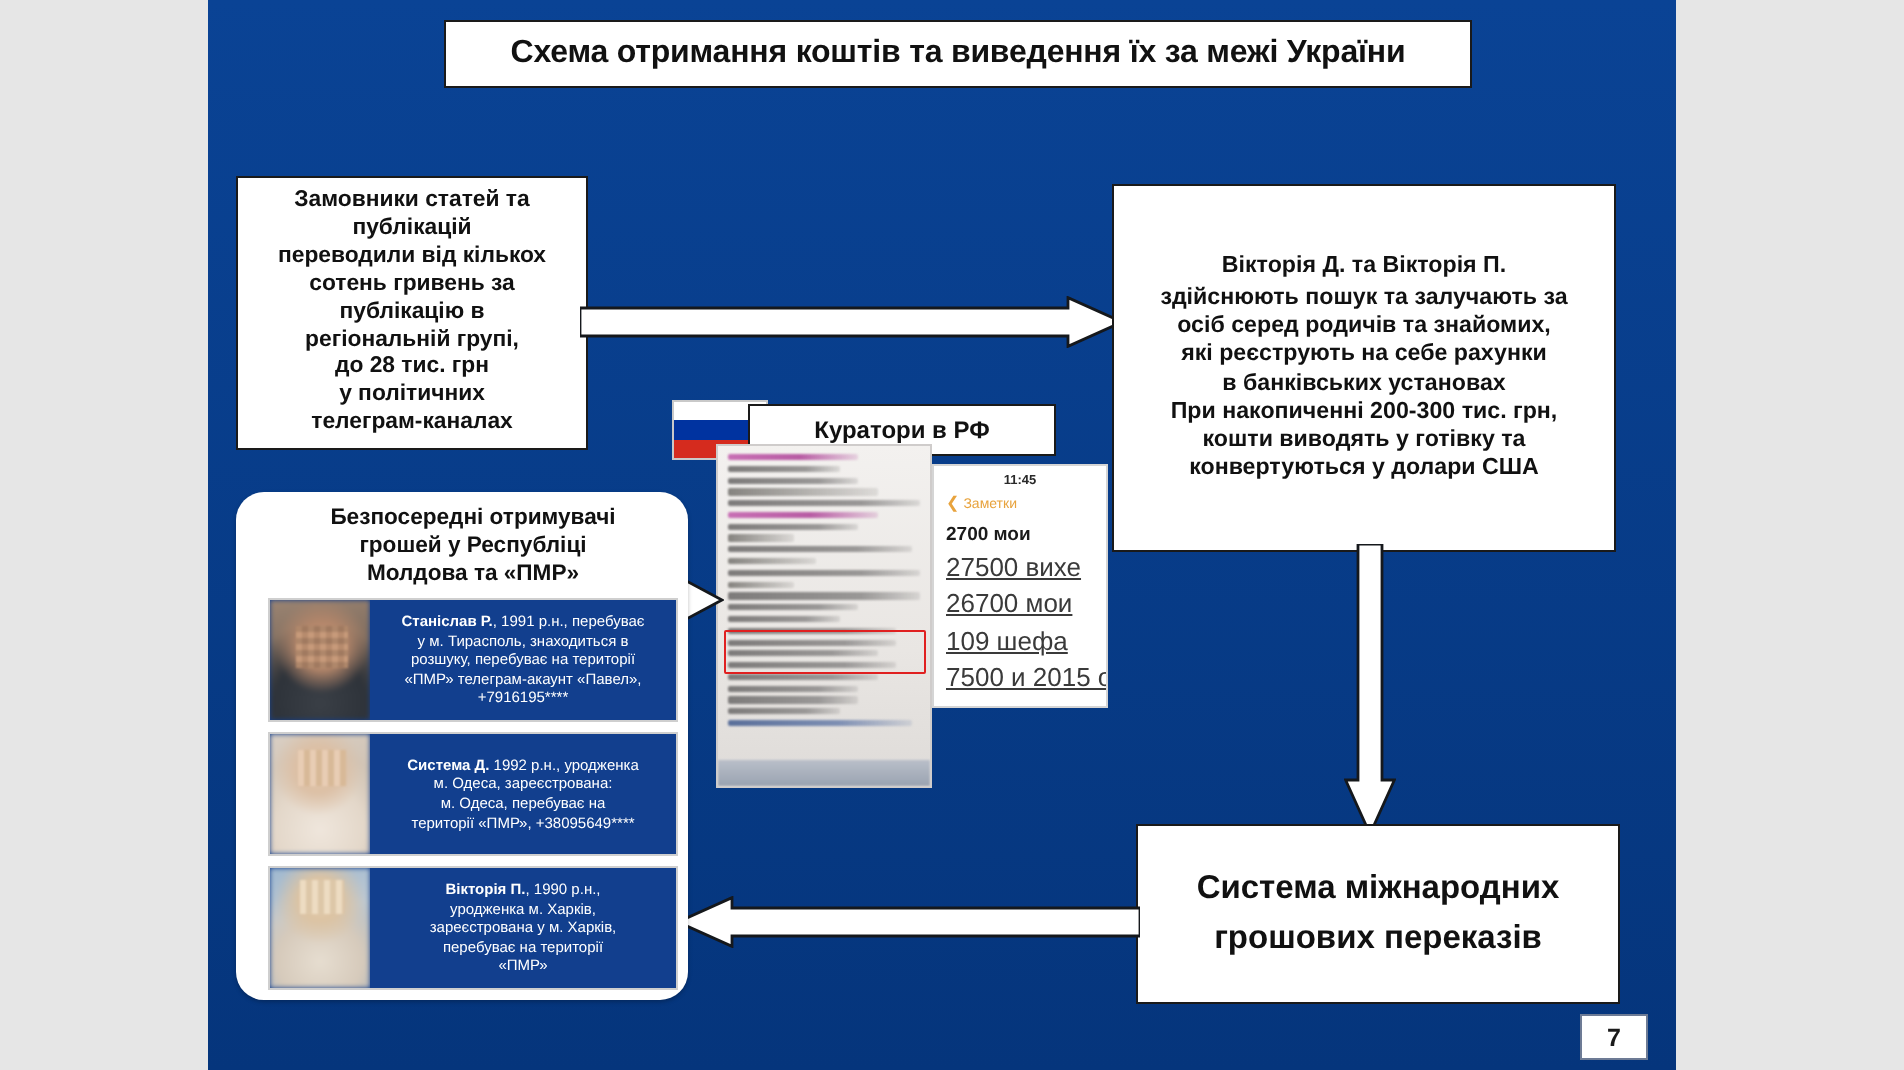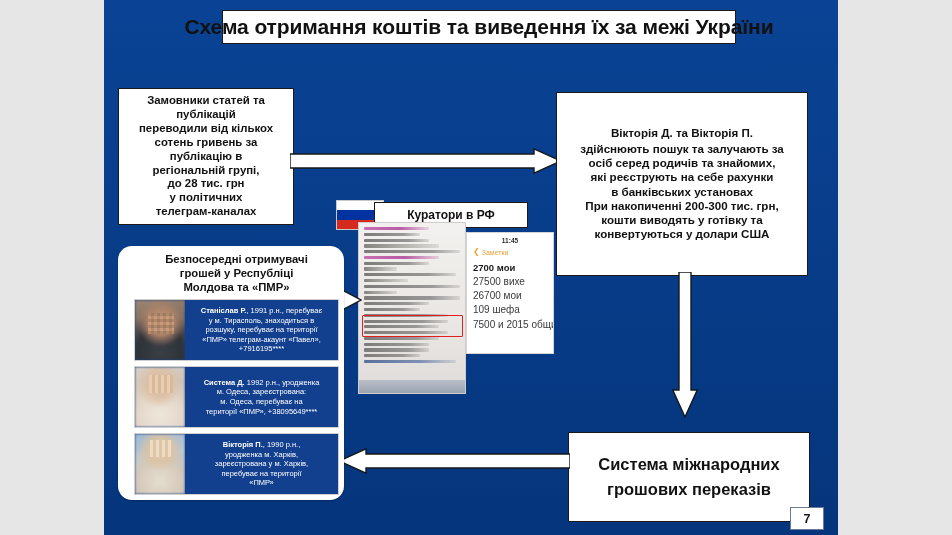--- a/index.html
+++ b/index.html
@@ -17,21 +17,21 @@
     background: #084191;
     background: linear-gradient(180deg,#0a4395 0%, #05357c 100%);
     overflow: hidden;
   }
 
   
   .title-box {
     position: absolute; left: 118px; top: 10px; width: 512px; height: 32px;
     background: #ffffff; border: 1.5px solid #1a1a1a;
     display: flex; align-items: center; justify-content: center;
-    font-size: 21px; font-weight: bold; color: #111; letter-spacing: -0.1px;
+    font-size: 16px; font-weight: bold; color: #111; letter-spacing: -0.1px;
     white-space: nowrap;
   }
 
   
   .wbox {
     position: absolute; background: #ffffff; border: 1.5px solid #1a1a1a;
     box-sizing: border-box; color: #111;
     display: flex; flex-direction: column; align-items: center; justify-content: center;
     text-align: center;
   }
@@ -43,21 +43,21 @@
   .box-clients .ln { display:block; }
 
   .box-victoria {
     left: 452px; top: 92px; width: 252px; height: 184px;
     padding: 6px 5px; font-size: 11.6px; font-weight: bold; line-height: 1.235;
   }
   .box-victoria .ln { display:block; }
   .box-victoria .hd { display:block; margin-bottom: 1px; }
 
   .box-system {
-    left: 464px; top: 432px; width: 242px; height: 90px;
+    left: 464px; top: 412px; width: 242px; height: 90px;
     font-size: 16.5px; font-weight: bold; line-height: 1.5; text-align: right;
   }
   .box-system .ln { display:block; }
 
   
   .curators-label {
     position: absolute; left: 270px; top: 202px; width: 154px; height: 26px;
     background: #ffffff; border: 1.5px solid #1a1a1a; box-sizing: border-box;
     display: flex; align-items: center; justify-content: center;
     font-size: 12px; font-weight: bold; color: #111;
@@ -175,21 +175,21 @@
 
   .notes {
     position: absolute; left: 108px; top: 10px; width: 88px; height: 122px;
     background: #ffffff; border: 1px solid #d5d5d5; box-sizing: border-box;
     padding: 4px 6px; overflow: hidden;
   }
   .notes .time { font-size: 6.5px; font-weight: bold; color: #2a2a2a; text-align: center; margin-bottom: 4px; }
   .notes .backrow { display: flex; align-items: center; gap: 2px; color: #e8a33d; font-size: 7px; margin-bottom: 6px; }
   .notes .chev { font-size: 8px; line-height: 1; }
   .notes .big { font-size: 9.5px; font-weight: bold; color: #1a1a1a; margin-bottom: 2px; }
-  .notes .row { font-size: 10px; color: #3a3a3a; line-height: 1.42; white-space: nowrap; }
+  .notes .row { font-size: 13px; color: #3a3a3a; line-height: 1.42; white-space: nowrap; text-decoration: underline; }
 
   
   .arrow { position: absolute; }
   .arrow svg { display: block; width: 100%; height: 100%; }
 
   .a-clients-victoria { left: 186px; top: 148px; width: 272px; height: 26px; }
   .a-receipt-in       { left: 196px; top: 288px; width: 62px;  height: 24px; }
   .a-victoria-system  { left: 568px; top: 272px; width: 26px;  height: 146px; }
   .a-system-recip     { left: 234px; top: 448px; width: 232px; height: 26px; }
 

